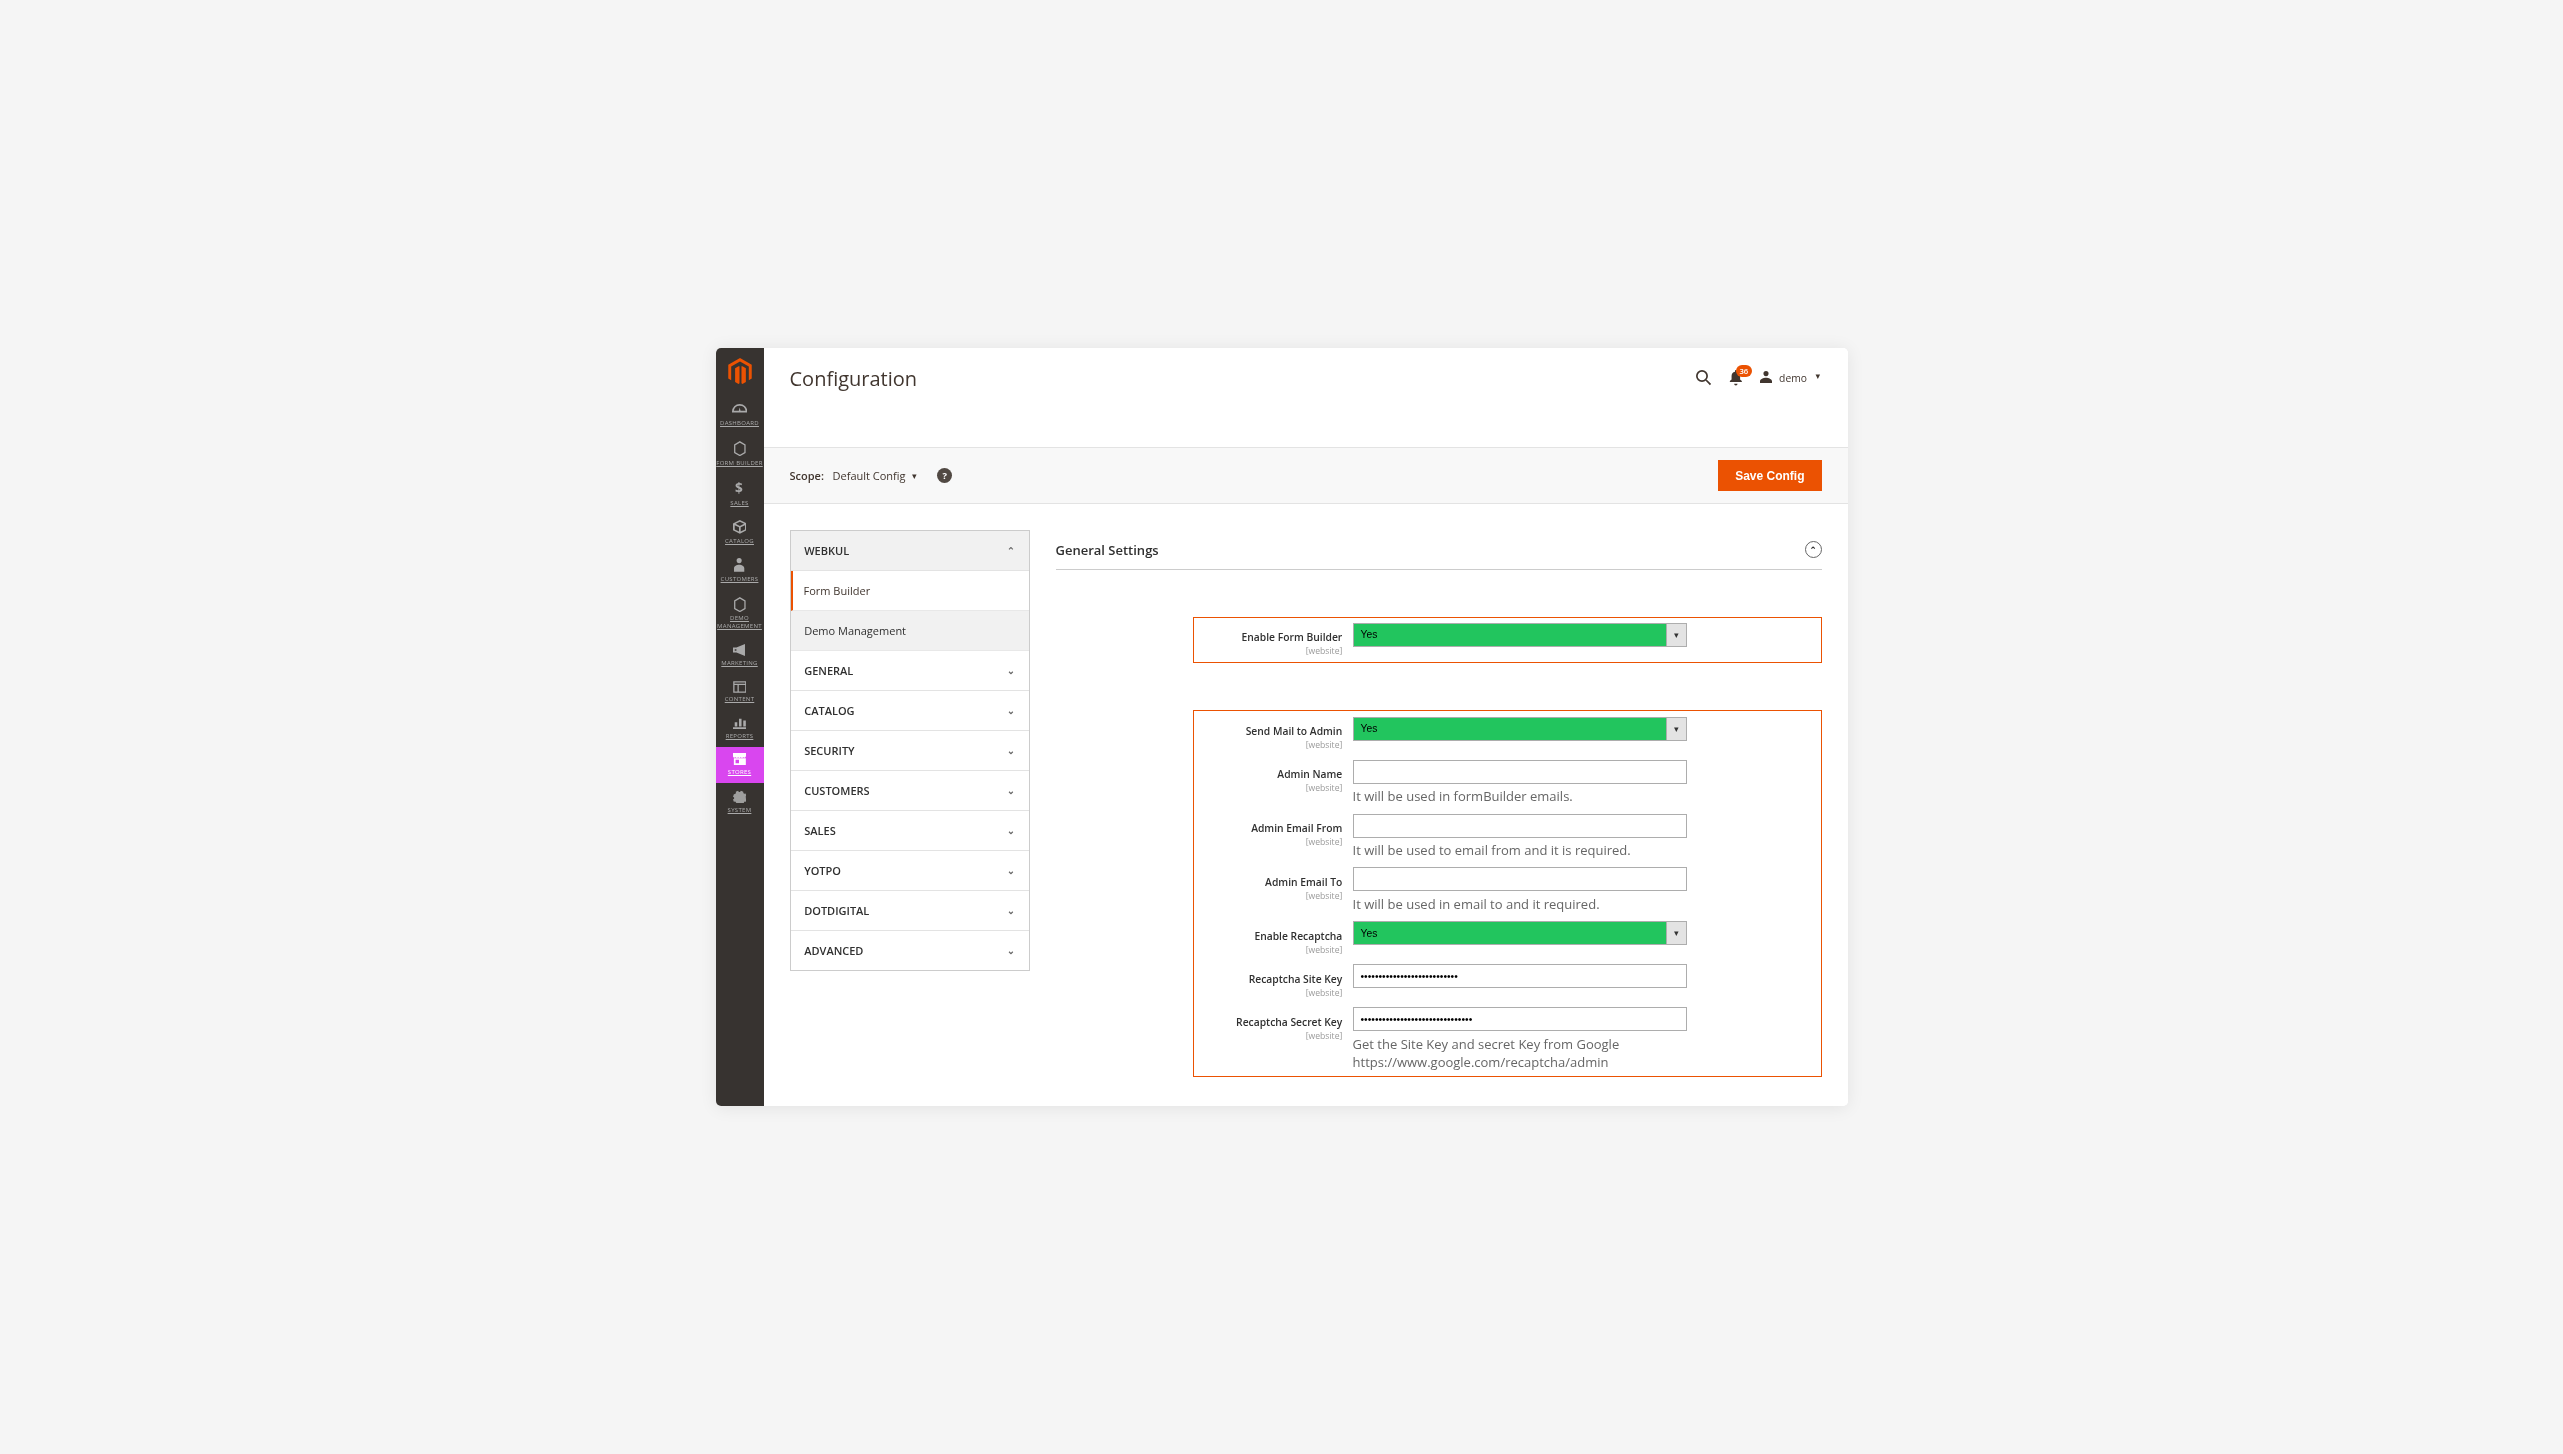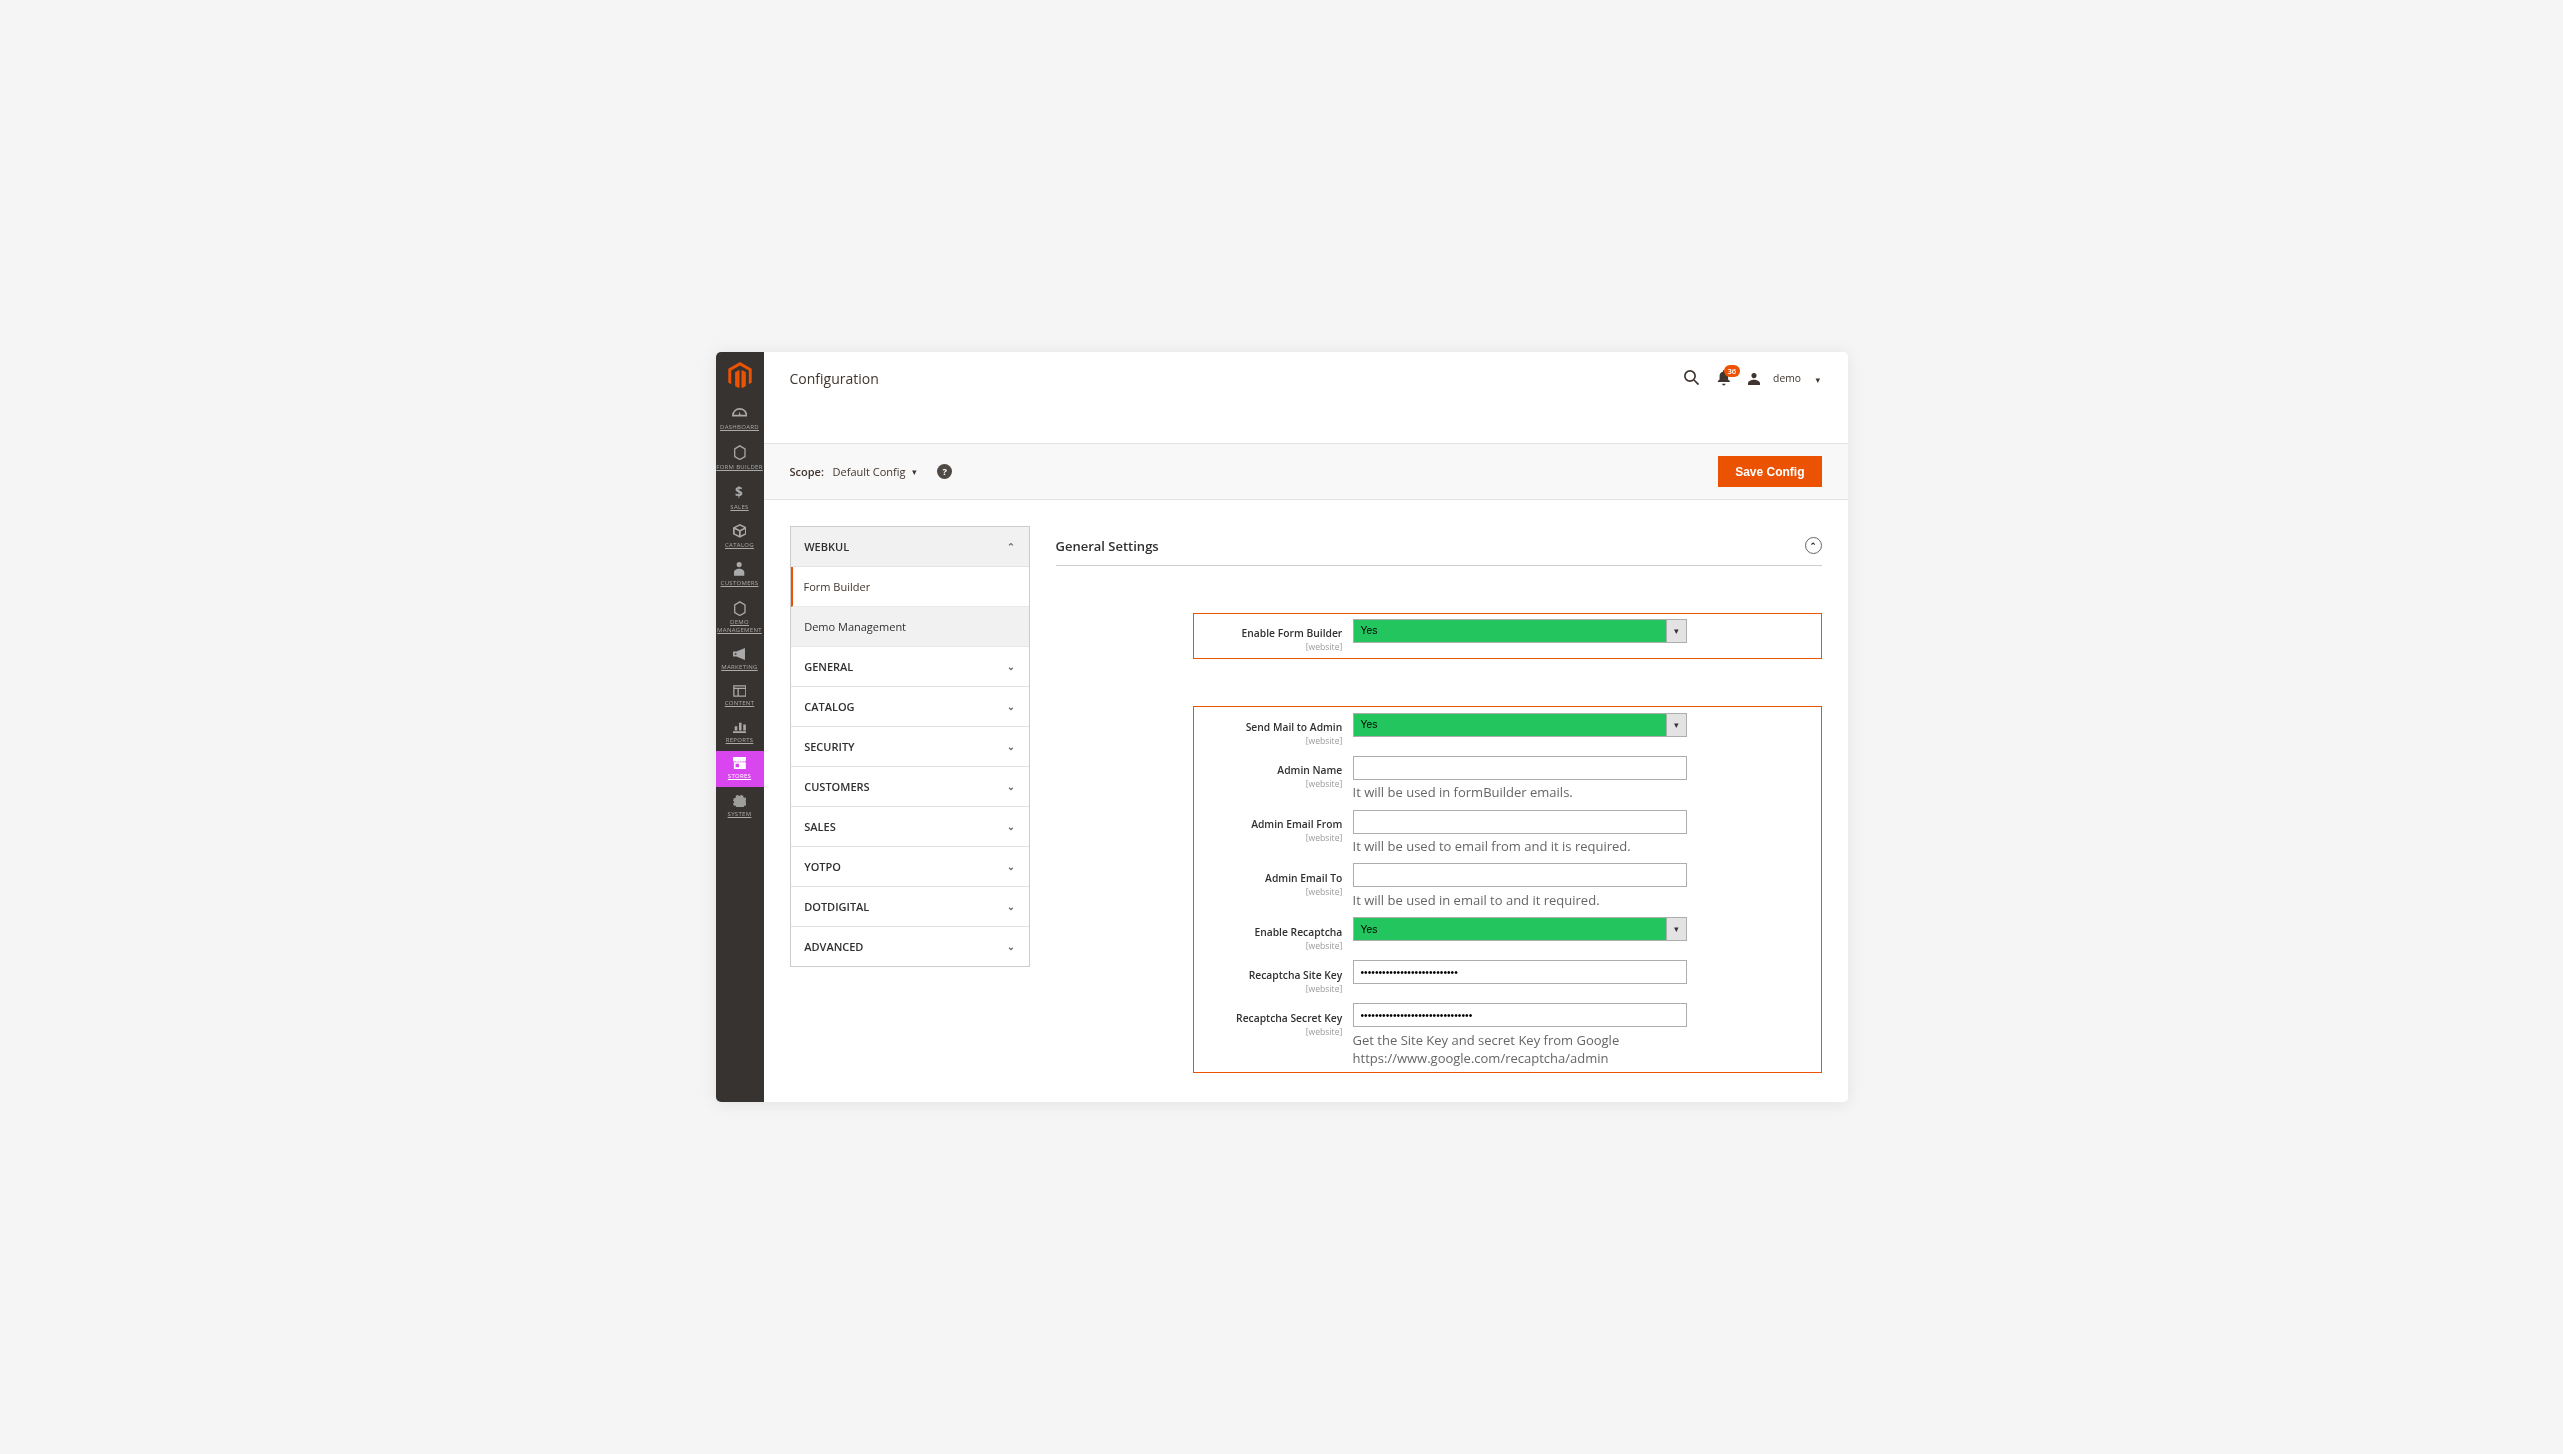--- a/index.html
+++ b/index.html
@@ -6,25 +6,25 @@
 body { font-family: 'Open Sans', Arial, sans-serif; background: #f5f5f5; display: flex; justify-content: center; align-items: center; min-height: 100vh; padding: 34px; }
 .window { width: 1132px; background: #fff; border-radius: 5.1px; overflow: hidden; box-shadow: 0 1.7px 17px rgba(0,0,0,0.08); display: flex; }
 .sidebar { width: 48px; background: #373330; display: flex; flex-direction: column; align-items: center; padding-top: 8.6px; }
 .logo { width: 31px; height: 31px; margin-bottom: 10.3px; display:flex; align-items:center; justify-content:center; }
 .nav-item { width: 48px; padding: 6.9px 0; display: flex; flex-direction: column; align-items: center; cursor: pointer; color: #aaa; font-size: 6px; letter-spacing: 0.3px; text-decoration: underline; }
 .nav-item.active { background: #d946ef; color: #fff; }
 .nav-item .icon { font-size: 13.7px; margin-bottom: 2.6px; color: #aaa; }
 .nav-item.active .icon { color: #fff; }
 .main { flex: 1; background: #fff; display: flex; flex-direction: column; }
 .header { display: flex; align-items: center; justify-content: space-between; padding: 17px 26px 15.4px 26px; }
-.page-title { font-size: 14px; font-weight: 400; color: #41362f; }
+.page-title { font-size: 20px; font-weight: 400; color: #41362f; }
 .header-actions { display: flex; align-items: center; gap: 15.4px; }
 .icon-btn { width: 17px; height: 17px; display: flex; align-items: center; justify-content: center; cursor: pointer; position: relative; color: #41362f; }
 .badge { position: absolute; top: -4.3px; right: -6.9px; background: #eb5202; color: #fff; font-size: 7.7px; border-radius: 6.9px; padding: 0.9px 3.4px; font-weight: 600; }
-.user-menu { display: flex; align-items: flex-end; gap: 13px; cursor: pointer; font-size: 10.3px; color: #41362f; }
+.user-menu { display: flex; align-items: flex-start; gap: 7px; cursor: pointer; font-size: 10.3px; color: #41362f; }
 .toolbar { background: #f8f8f8; border-top: 0.9px solid #e3e3e3; border-bottom: 0.9px solid #e3e3e3; padding: 12px 26px; display: flex; justify-content: space-between; align-items: center; margin-top: 40px; }
 .scope { display: flex; align-items: center; gap: 8.6px; font-size: 11px; color: #41362f; }
 .scope-label { font-weight: 600; }
 .scope-select { display: flex; align-items: center; gap: 5px; cursor: pointer; }
 .help-icon { width: 15.4px; height: 15.4px; background: #514943; color: #fff; border-radius: 50%; display: flex; align-items: center; justify-content: center; font-size: 9.4px; font-weight: 700; margin-left: 10.3px; cursor: pointer; }
 .save-btn { background: #eb5202; color: #fff; border: none; padding: 8.6px 17px; font-size: 12px; font-weight: 600; cursor: pointer; }
 .content { display: flex; padding: 26px; gap: 26px; }
 .config-nav { width: 240px; }
 .config-section { border: 0.9px solid #ccc; }
 .config-section-header { padding: 12px 13.7px; font-size: 11px; font-weight: 600; color: #303030; display: flex; justify-content: space-between; align-items: center; cursor: pointer; border-bottom: 0.9px solid #e3e3e3; }

